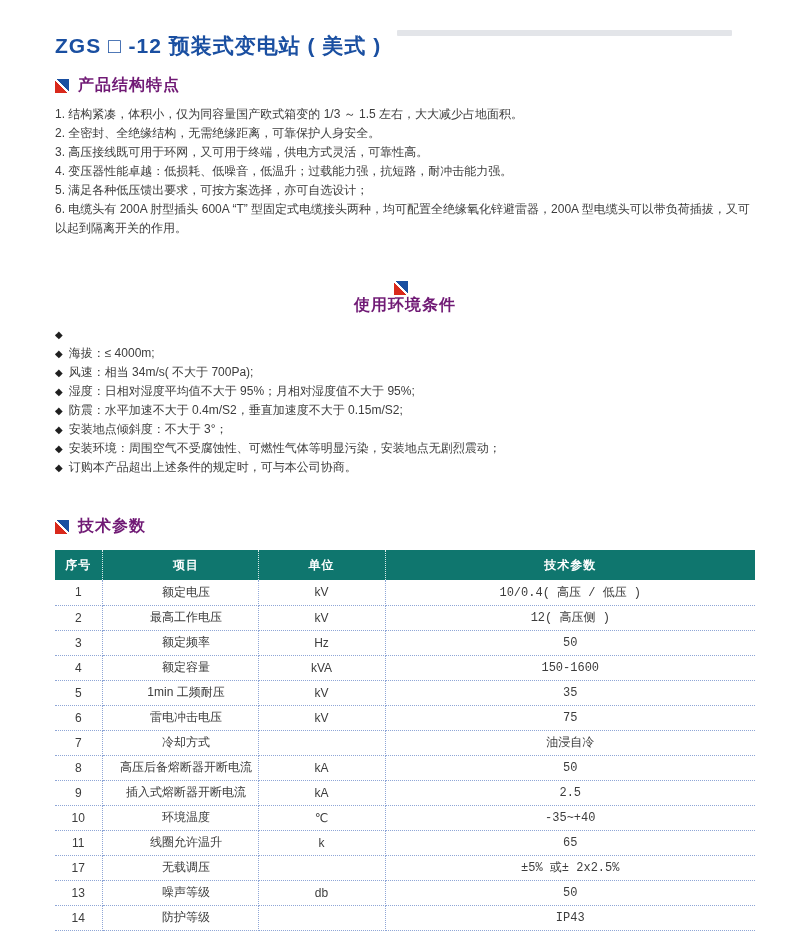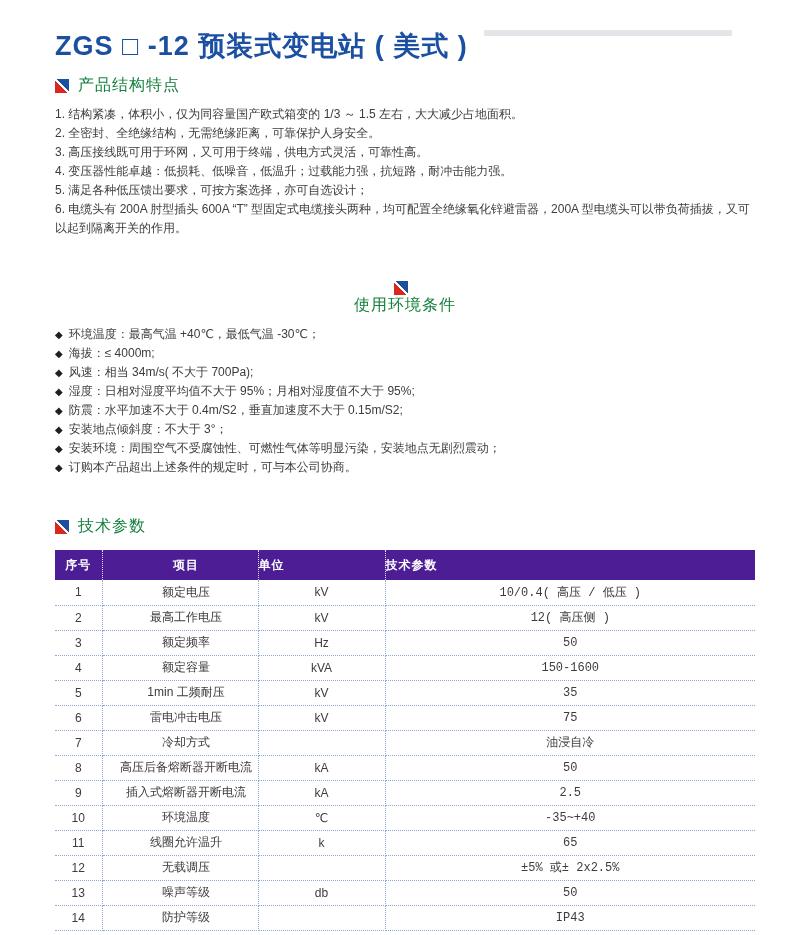--- a/index.html
+++ b/index.html
@@ -2,48 +2,48 @@
 <html><head>
 <meta charset="utf-8">
 <style>
   * { margin:0; padding:0; box-sizing:border-box; }
   html,body { width:800px; height:935px; background:#ffffff; overflow:hidden;
               font-family:"Liberation Sans","DejaVu Sans",sans-serif; color:#3c3c3c; }
   .page { width:800px; height:935px; padding:20px 45px 0 55px; }
 
   
   .title-row { display:flex; align-items:center; height:26px; }
-  .page-title { color:#1a4fa1; font-size:27px; font-weight:bold; letter-spacing:1px; white-space:nowrap;margin-top:26px; }
+  .page-title { color:#1a4fa1; font-size:21px; font-weight:bold; letter-spacing:1px; white-space:nowrap;margin-top:26px; }
   .title-rule { flex:1; height:6px; background:#e3e5e9; margin-left:16px; margin-right:23px; border-radius:1px; }
 
   
   .sec-head { display:flex; align-items:center; }
   .sec-icon { width:14px; height:14px; margin-right:9px; flex:0 0 auto;
               background:linear-gradient(225deg,#1a4fa1 0%,#1a4fa1 44%,#ffffff 44%,#ffffff 54%,#d9291c 54%,#d9291c 100%); }
-  .sec-title { color:#15803d; font-size:16px; font-weight:normal; letter-spacing:1px; }
+  .sec-title { color:#701a75; font-size:16px; font-weight:bold; letter-spacing:1px; }
   .sec-features { margin-top:29px; }
   .sec-environment { margin-top:43px;flex-direction:column; }
   .sec-specs { margin-top:39px; }
 
   
   .text-list { margin-top:9px; font-size:12px; line-height:19px; color:#3c3c3c; }
   .env-line { display:flex; }
   .diamond { font-size:10px; line-height:19px; color:#1f1f1f; margin-right:6px; flex:0 0 auto; }
 
   
   table.specs { width:700px; margin-top:13px; border-collapse:collapse; table-layout:fixed; font-size:12px; }
-  table.specs thead th { background:#4c1d95; color:#ffffff; height:30px; font-weight:bold;
+  table.specs thead th { background:#0f766e; color:#ffffff; height:30px; font-weight:bold;
                          border-right:1px dotted rgba(255,255,255,.85); letter-spacing:1px; }
   table.specs thead th:last-child { border-right:none; }
   table.specs tbody td { height:25px; border-bottom:1px dotted #8fa6d6; border-right:1px dotted #8fa6d6;
                          text-align:center; color:#3c3c3c; }
   table.specs tbody td:last-child { border-right:none;font-family:Liberation Mono, monospace; }
   th.c0 { text-align:center; }
   th.c1, td.c1 { text-align:center; padding-left:12px; }
-  th.c2, td.c2, th.c3, td.c3 { text-align:left; }
+  th.c2, td.c2, th.c3, td.c3 { text-align:center; }
 </style>
 </head>
 <body>
 
 <div class="page">
 
   <div class="title-row">
     <div class="page-title">ZGS □ -12 预装式变电站 ( 美式 )</div>
     <div class="title-rule"></div>
   </div>
@@ -68,21 +68,20 @@
     </div>
 
   <div class="sec-head sec-environment">
     <span class="sec-icon"></span>
     <span class="sec-title">使用环境条件</span>
   </div>
   <div class="text-list">
 
       <div class="env-line">
         <span class="diamond">◆</span>
-        <span>环境温度：最高气温 +40℃，最低气温 -30℃；</span>
       </div>
 
       <div class="env-line">
         <span class="diamond">◆</span>
         <span>海拔：≤ 4000m;</span>
       </div>
 
       <div class="env-line">
         <span class="diamond">◆</span>
         <span>风速：相当 34m/s( 不大于 700Pa);</span>
@@ -207,21 +206,21 @@
         </tr>
 
         <tr>
           <td class="c0">11</td>
           <td class="c1">线圈允许温升</td>
           <td class="c2">k</td>
           <td class="c3">65</td>
         </tr>
 
         <tr>
-          <td class="c0">12</td>
+          <td class="c0">17</td>
           <td class="c1">无载调压</td>
           <td class="c2"></td>
           <td class="c3">±5% 或± 2x2.5%</td>
         </tr>
 
         <tr>
           <td class="c0">13</td>
           <td class="c1">噪声等级</td>
           <td class="c2">db</td>
           <td class="c3">50</td>

